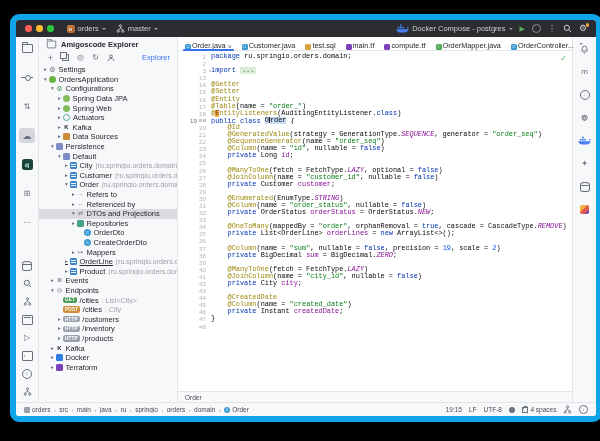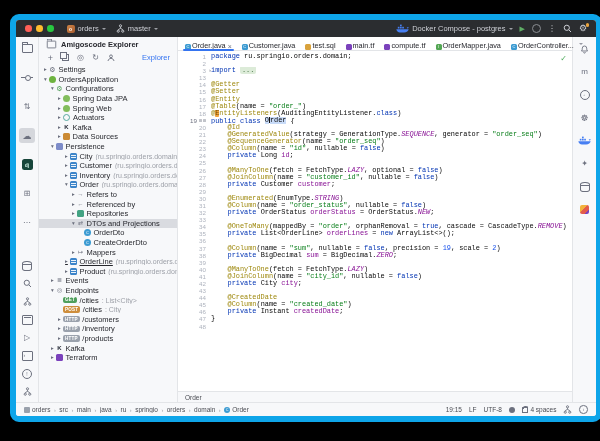--- a/index.html
+++ b/index.html
@@ -297,64 +297,63 @@
           <div class="trow" style="padding-left: 17px;">
             <span class="arrow">▸</span>
             <span class="ti i-datasource"></span>
             <span class="tlabel">Data Sources</span>
           </div>
           <div class="trow" style="padding-left: 10px;">
             <span class="arrow">▾</span>
             <span class="ti i-persistence"></span>
             <span class="tlabel">Persistence</span>
           </div>
+          <div class="trow" style="padding-left: 17px;">
+            <span class="arrow">▾</span>
+            <span class="ti i-persistence"></span>
+            <span class="tlabel">Default</span>
+          </div>
           <div class="trow" style="padding-left: 24px;">
             <span class="arrow">▸</span>
             <span class="ti i-entity"></span>
             <span class="tlabel">City</span>
             <span class="tsuffix">(ru.springio.orders.domain)</span>
           </div>
           <div class="trow" style="padding-left: 24px;">
             <span class="arrow">▸</span>
             <span class="ti i-entity"></span>
             <span class="tlabel">Customer</span>
-            <span class="tsuffix">(ru.springio.orders.dom</span>
-          </div>
-          <div class="trow" style="padding-left: 24px;">
-            <span class="arrow">▸</span>
-            <span class="ti i-entity"></span>
-            <span class="tlabel">Inventory</span>
             <span class="tsuffix">(ru.springio.orders.dom</span>
           </div>
           <div class="trow" style="padding-left: 24px;">
             <span class="arrow">▾</span>
             <span class="ti i-entity"></span>
             <span class="tlabel">Order</span>
             <span class="tsuffix">(ru.springio.orders.domain</span>
           </div>
           <div class="trow" style="padding-left: 31px;">
             <span class="arrow">▸</span>
             <span class="ti i-refers-to">→</span>
             <span class="tlabel">Refers to</span>
           </div>
           <div class="trow" style="padding-left: 31px;">
             <span class="arrow">▸</span>
             <span class="ti i-referenced-by">←</span>
             <span class="tlabel">Referenced by</span>
           </div>
-          <div class="trow" style="padding-left: 31px;">
-            <span class="arrow">▸</span>
-            <span class="ti i-repository"></span>
-            <span class="tlabel">Repositories</span>
-          </div>
           <div class="trow selected" style="padding-left: 31px;">
             <span class="arrow">▾</span>
             <span class="ti i-dto">⇄</span>
             <span class="tlabel">DTOs and Projections</span>
           </div>
+          <div class="trow" style="padding-left: 31px;">
+            <span class="arrow">▸</span>
+            <span class="ti i-repository"></span>
+            <span class="tlabel">Repositories</span>
+          </div>
           <div class="trow" style="padding-left: 38px;">
             <span class="arrow"></span>
             <span class="ti i-class">C</span>
             <span class="tlabel">OrderDto</span>
           </div>
           <div class="trow" style="padding-left: 38px;">
             <span class="arrow"></span>
             <span class="ti i-class">C</span>
             <span class="tlabel">CreateOrderDto</span>
           </div>
@@ -409,20 +408,25 @@
           </div>
           <div class="trow" style="padding-left: 17px;">
             <span class="arrow">▸</span>
             <span class="badge" style="background: rgb(154, 161, 172);">HTTP</span>
             <span class="tlabel">/products</span>
           </div>
           <div class="trow" style="padding-left: 10px;">
             <span class="arrow">▸</span>
             <span class="ti i-kafka">K</span>
             <span class="tlabel">Kafka</span>
+          </div>
+          <div class="trow" style="padding-left: 10px;">
+            <span class="arrow">▸</span>
+            <span class="ti i-docker"></span>
+            <span class="tlabel">Docker</span>
           </div>
           <div class="trow" style="padding-left: 10px;">
             <span class="arrow">▸</span>
             <span class="ti i-terraform"></span>
             <span class="tlabel">Terraform</span>
           </div>
         </div>
     </div>
 
     <div class="editor-col">

